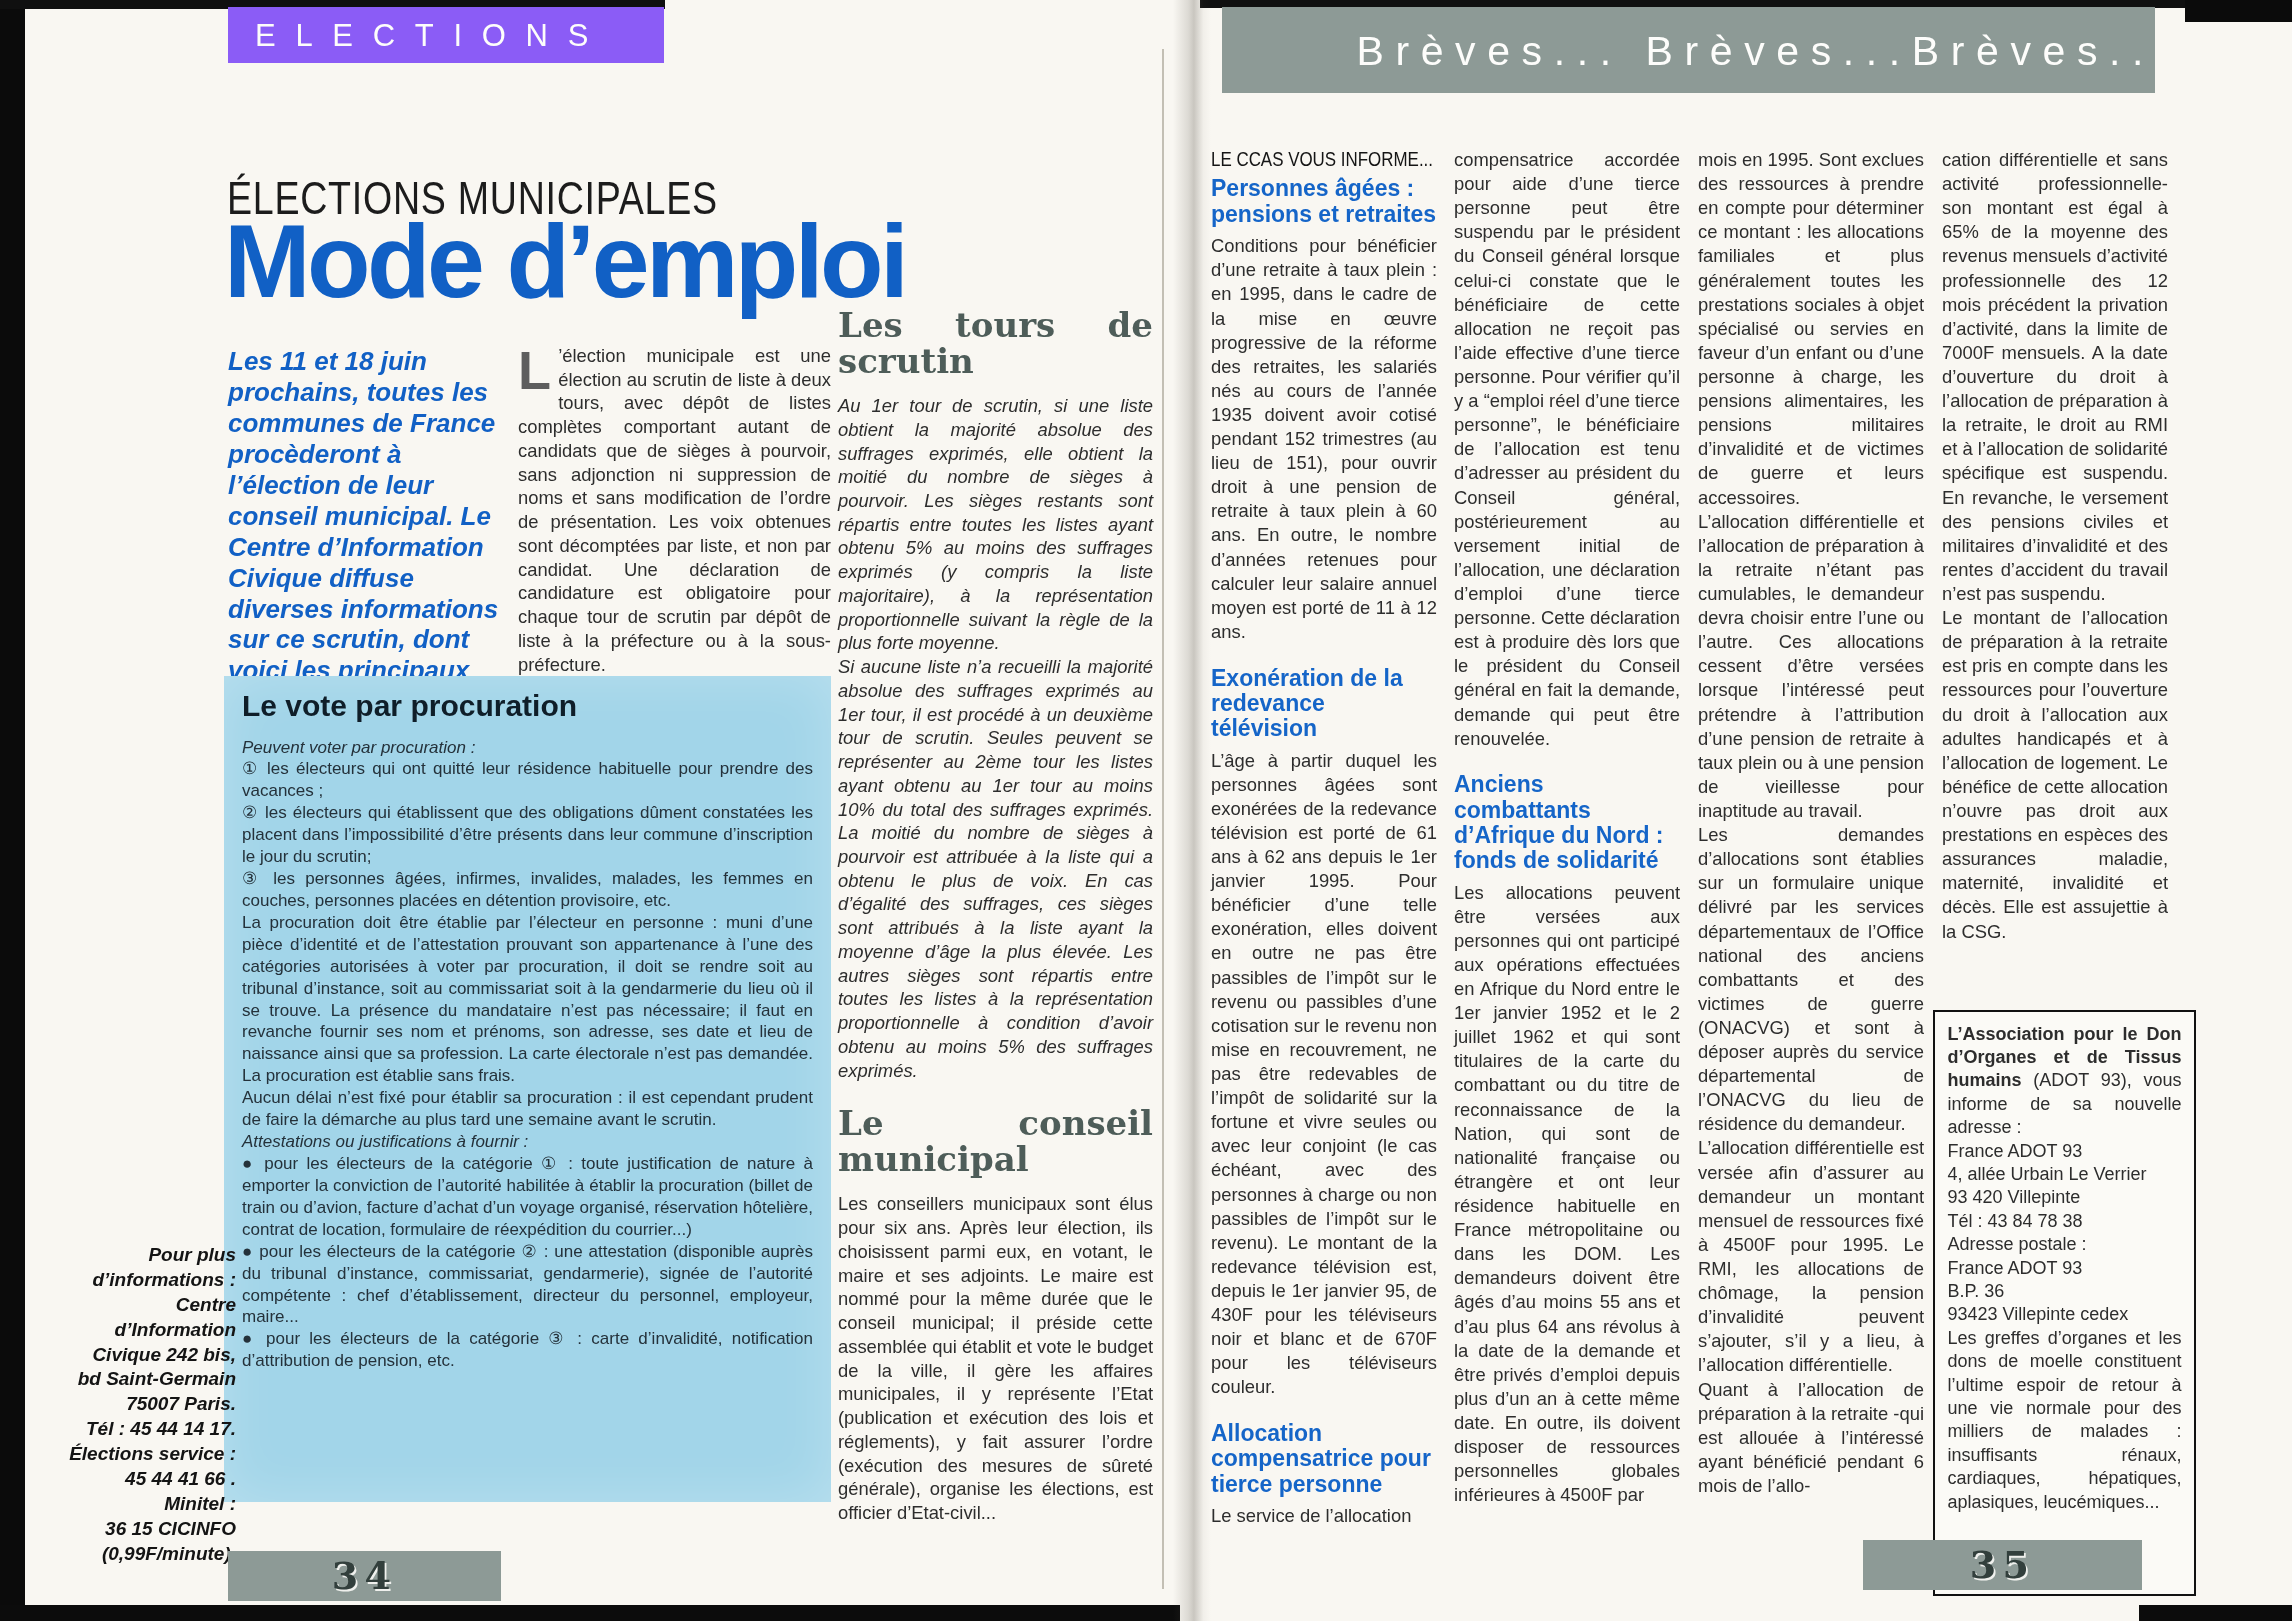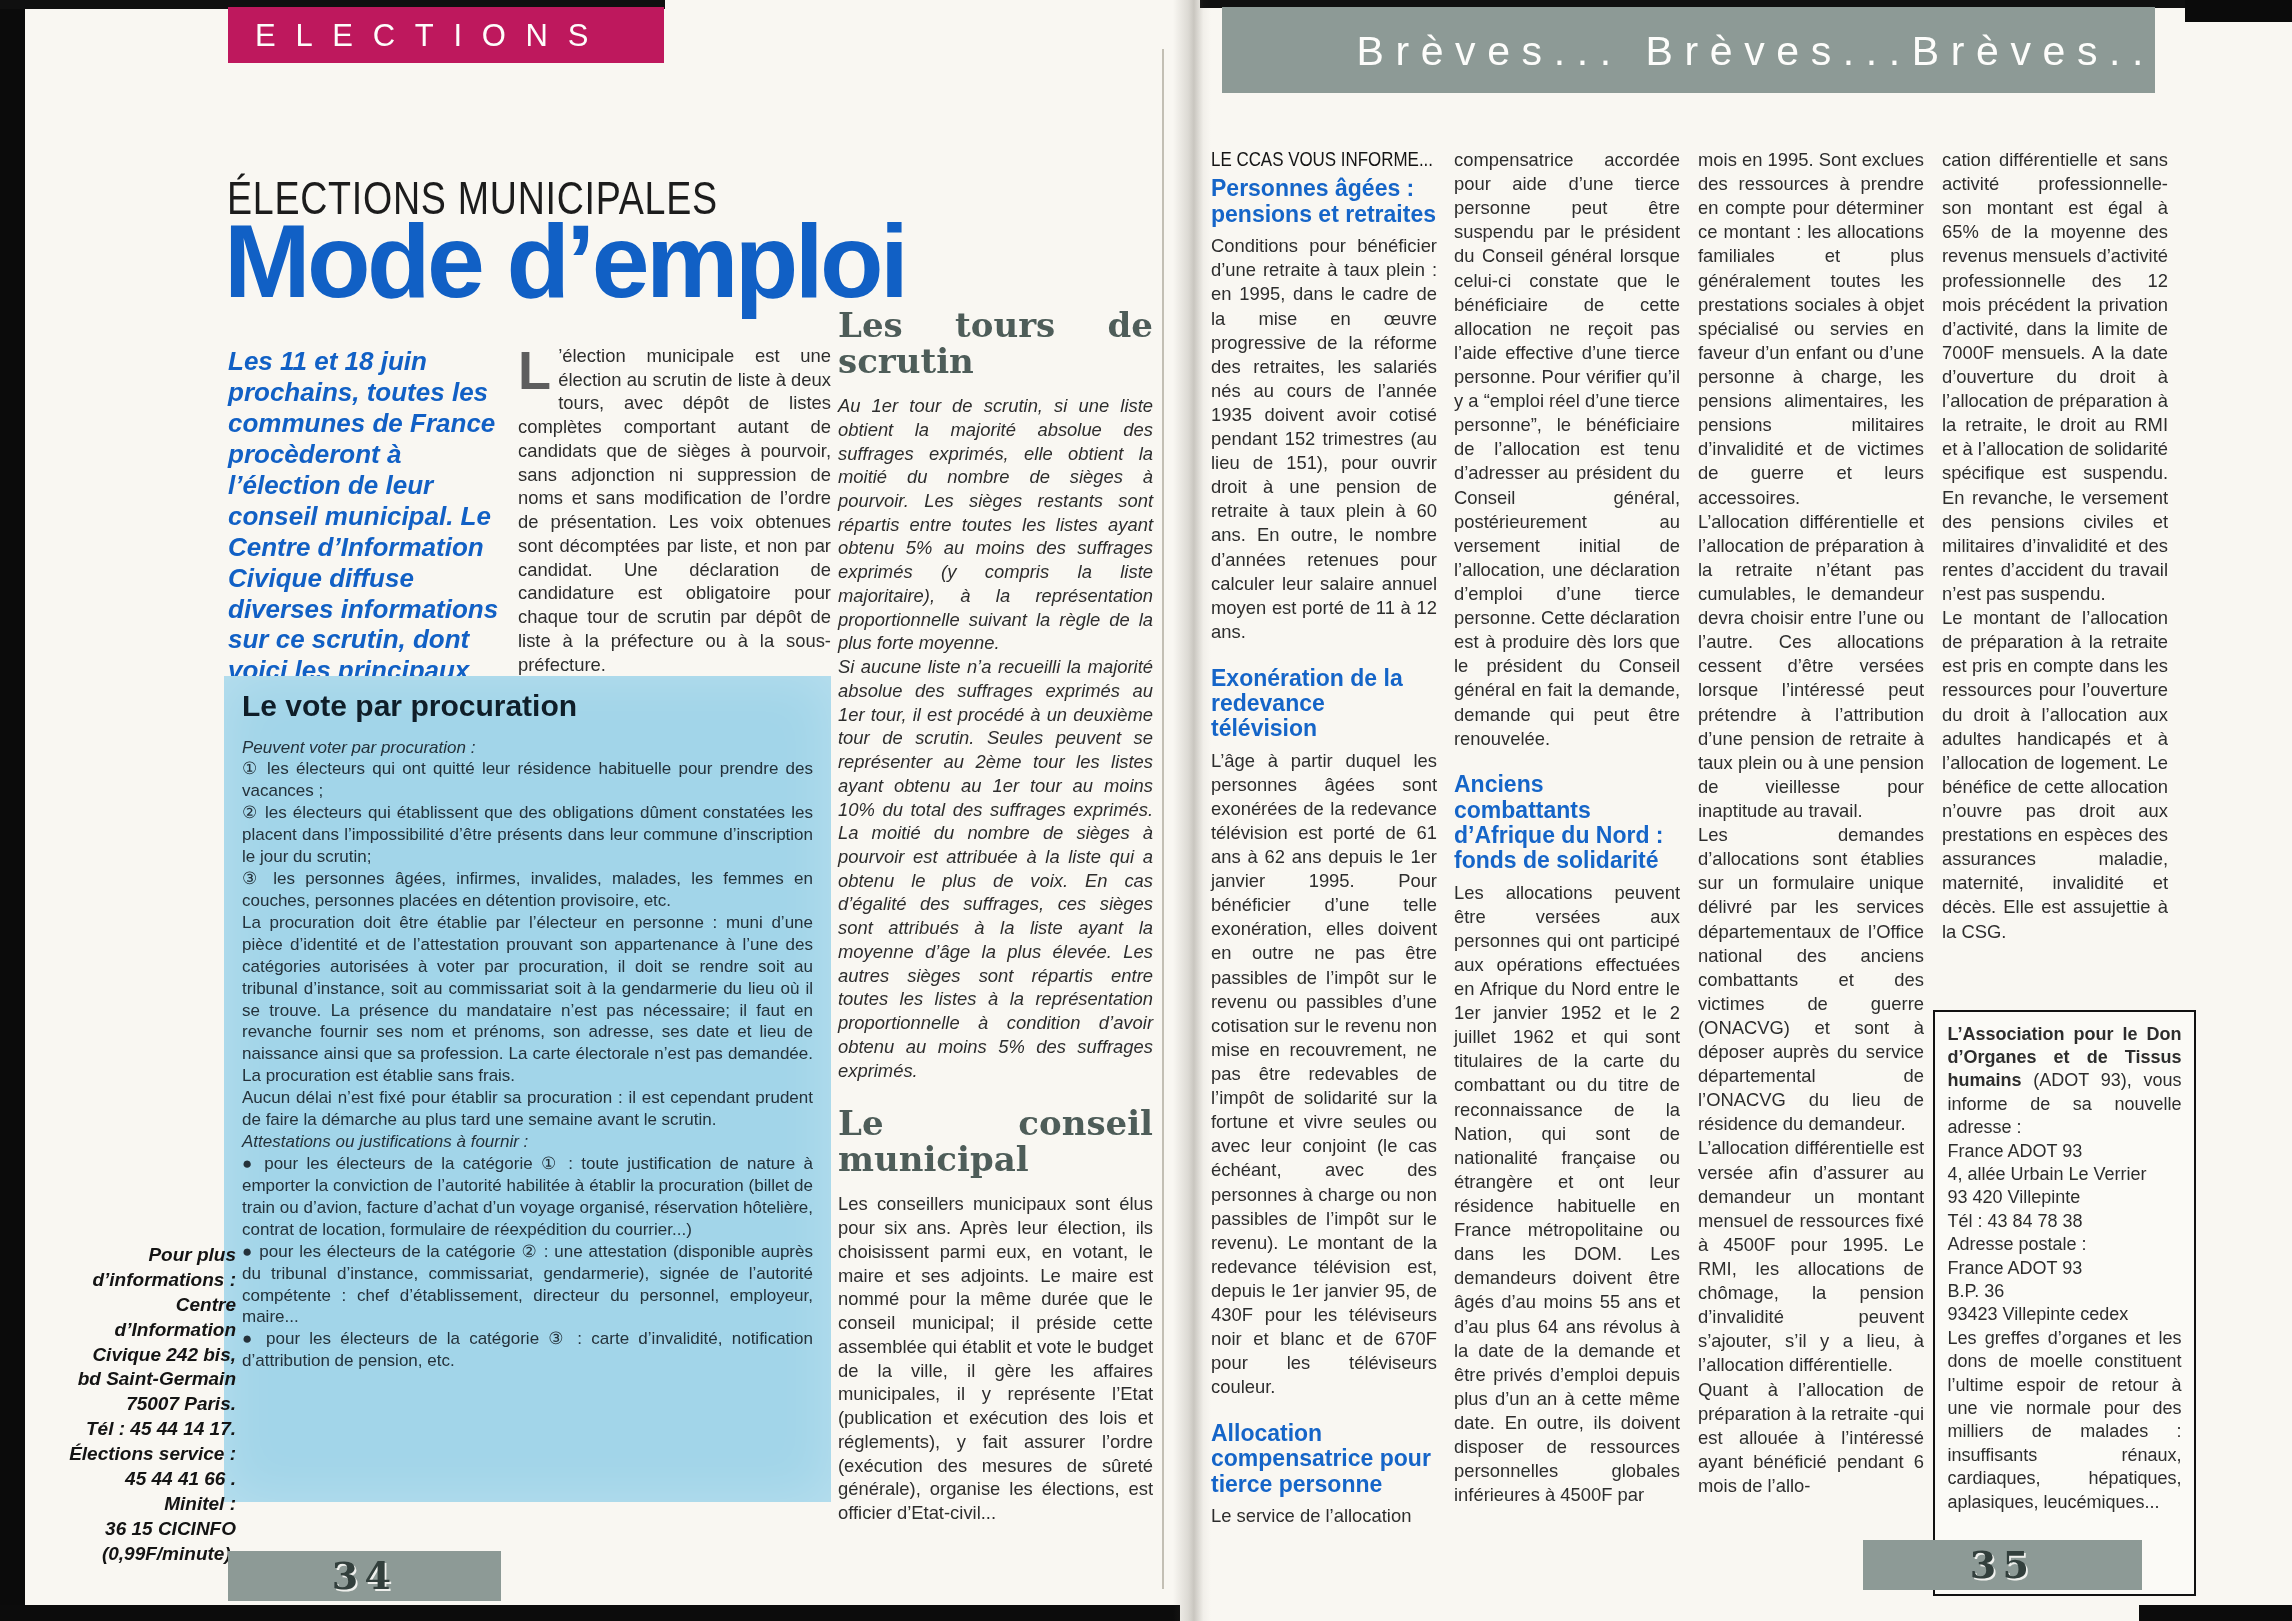--- a/index.html
+++ b/index.html
@@ -11,21 +11,21 @@
   .topbar-left{left:0;top:0;width:665px;height:9px;background:#101010;}
   .topbar-right{left:1200px;top:0;width:1093px;height:8px;background:#101010;}
   .corner-tr{left:2185px;top:0;width:107px;height:21.5px;background:#0b0b0b;}
   .bottombar-left{left:0;top:1605px;width:1180px;height:16px;background:#0c0c0c;}
   .bottombar-right{left:2139px;top:1605px;width:154px;height:16px;background:#0c0c0c;}
   
   .gutter{left:1173px;top:0;width:38px;height:1621px;
     background:linear-gradient(90deg,rgba(90,85,75,0) 0%,rgba(90,85,75,0.18) 40%,rgba(90,85,75,0.30) 55%,rgba(90,85,75,0.05) 80%,rgba(90,85,75,0) 100%);}
   .fold-line{left:1162px;top:49px;width:1.8px;height:1540px;background:#c3bfb4;}
   
-  .elections-bar{left:228px;top:7.2px;width:436px;height:56px;background:#be185d;
+  .elections-bar{left:228px;top:7.2px;width:436px;height:56px;background:#8b5cf6;
     color:#fdfdfb;font-size:31px;letter-spacing:19.7px;line-height:57px;padding-left:27px;box-sizing:border-box;}
   .breves-bar{left:1222px;top:7.2px;width:933px;height:86px;background:#8d9a96;
     color:#fdfdfb;font-size:41px;letter-spacing:11.6px;line-height:88px;padding-left:38px;box-sizing:border-box;white-space:nowrap;text-align:right;}
   
   .kicker{left:227px;top:170px;color:#1c1c1c;font-size:47px;font-weight:400;}
   .kicker .cond{display:inline-block;transform:scaleX(0.80);transform-origin:left;letter-spacing:0.9px;white-space:nowrap;}
   .title{left:224px;top:202px;margin:0;color:#1160c5;font-size:104px;font-weight:bold;letter-spacing:-3.6px;}
   .intro{left:228px;top:346px;width:282px;color:#1160c5;font-size:26px;line-height:1.19;
     font-weight:bold;font-style:italic;}
   .col{text-align:justify;}

